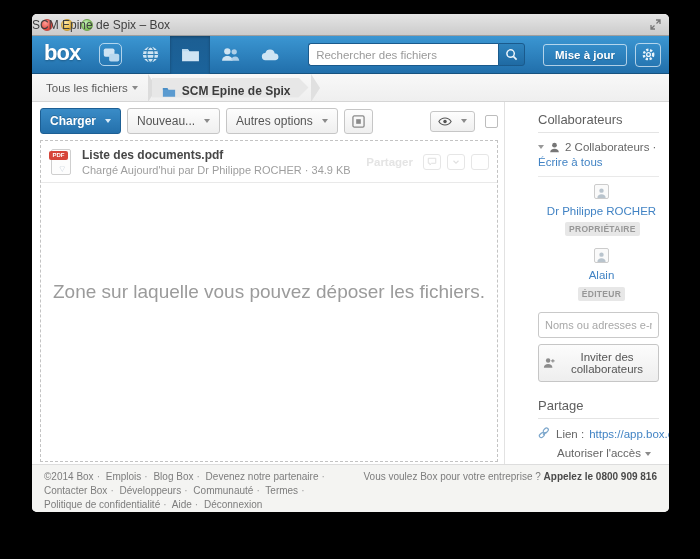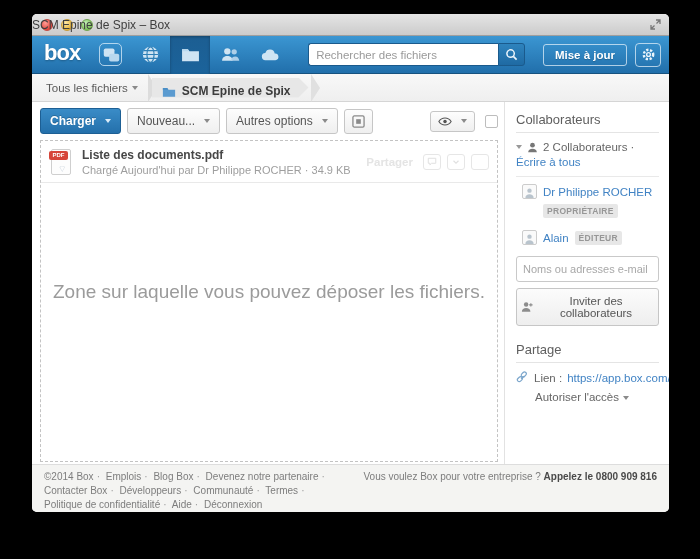--- a/index.html
+++ b/index.html
@@ -53,21 +53,21 @@
     border-left:9px solid #dcdcdc; margin:0 0 0 10px; }
   .crumb-seg { position:relative; height:20px; display:flex; align-items:flex-end; gap:6px;
     background:#e7e7e7; padding:0 6px 0 10px; margin-left:-5px; cursor:default;
     clip-path:polygon(0 0, calc(100% - 10px) 0, 100% 50%, calc(100% - 10px) 100%, 0 100%); padding-right:18px; }
   .crumb-seg svg { width:14px; height:12px; }
   .crumb-current { font-size:12px; font-weight:bold; color:#3c3c3c; }
   .crumb-tail { width:0; height:0; border-top:14px solid transparent; border-bottom:14px solid transparent;
     border-left:9px solid #e0e0e0; margin-left:2px; }
 
   
-  .content { flex:1; display:flex; min-height:0; background:#fff; }
+  .content { flex:1; display:flex; min-height:0; background:#fff;gap:22px; }
   .main { width:473px; flex:0 0 473px; display:flex; flex-direction:column; padding:0 6px 2px 8px; border-right:1px solid #e2e2e2; }
 
   .toolbar { height:36px; flex:0 0 36px; display:flex; align-items:center; gap:6px; padding-top:2px; }
   .btn { font-size:12px; border-radius:3px; padding:5px 9px; cursor:pointer; display:flex; align-items:center; gap:5px; }
   .btn-primary { background:linear-gradient(#3a8cc7,#2470ab); border:1px solid #1d5f94; color:#fff; font-weight:bold;
     text-shadow:0 -1px 0 rgba(0,0,0,.2); }
   .btn-primary .caret { border-top-color:#dcecf8; }
   .btn-light { background:linear-gradient(#fdfdfd,#efefef); border:1px solid #c6c6c6; color:#555; }
   .btn-icon { padding:5px 7px; }
   .toolbar-right { margin-left:auto; display:flex; align-items:center; gap:10px; }
@@ -96,21 +96,21 @@
   
   .sidebar { flex:1; padding:10px 10px 0 11px; font-size:11.5px; overflow:hidden; }
   .side-h { font-size:13px; color:#5f5f5f; padding-bottom:5px; border-bottom:1px solid #e4e4e4; margin-bottom:8px; }
   a.link { color:#4183c4; text-decoration:none; cursor:pointer; }
   .collab-count { display:flex; align-items:center; gap:5px; color:#666; }
   .mini-caret { width:0; height:0; border-left:3.5px solid transparent; border-right:3.5px solid transparent;
     border-top:4px solid #999; }
   .collab-count svg { width:11px; height:11px; }
   .email-all { display:block; margin:3px 0 8px 0; }
   .divider { border-top:1px solid #e9e9e9; margin:7px 0; }
-  .person { display:flex; align-items:center; gap:6px; margin:6px 0 3px 6px; }
+  .person { display:flex; align-items:center; gap:6px; margin:6px 0 3px 6px;flex-direction:column; }
   .avatar { width:15px; height:15px; border:1px solid #ccc; border-radius:2px; background:#fafafa;
     display:flex; align-items:flex-end; justify-content:center; overflow:hidden; }
   .avatar svg { width:11px; height:11px; }
   .badge { display:inline-block; background:#e7e7e7; color:#979797; font-size:8.5px; font-weight:bold;
     padding:2px 4px; border-radius:2px; letter-spacing:.3px; }
   .badge-owner { margin:2px 0 6px 27px; }
   .invite-input { width:100%; border:1px solid #c9c9c9; border-radius:3px; padding:6px 6px; font-size:11px;
     color:#333; margin:8px 0 6px 0; outline:none; }
   .invite-input::placeholder { color:#a8a8a8; }
   .invite-btn { width:100%; background:linear-gradient(#fcfcfc,#eee); border:1px solid #c6c6c6; border-radius:3px;

